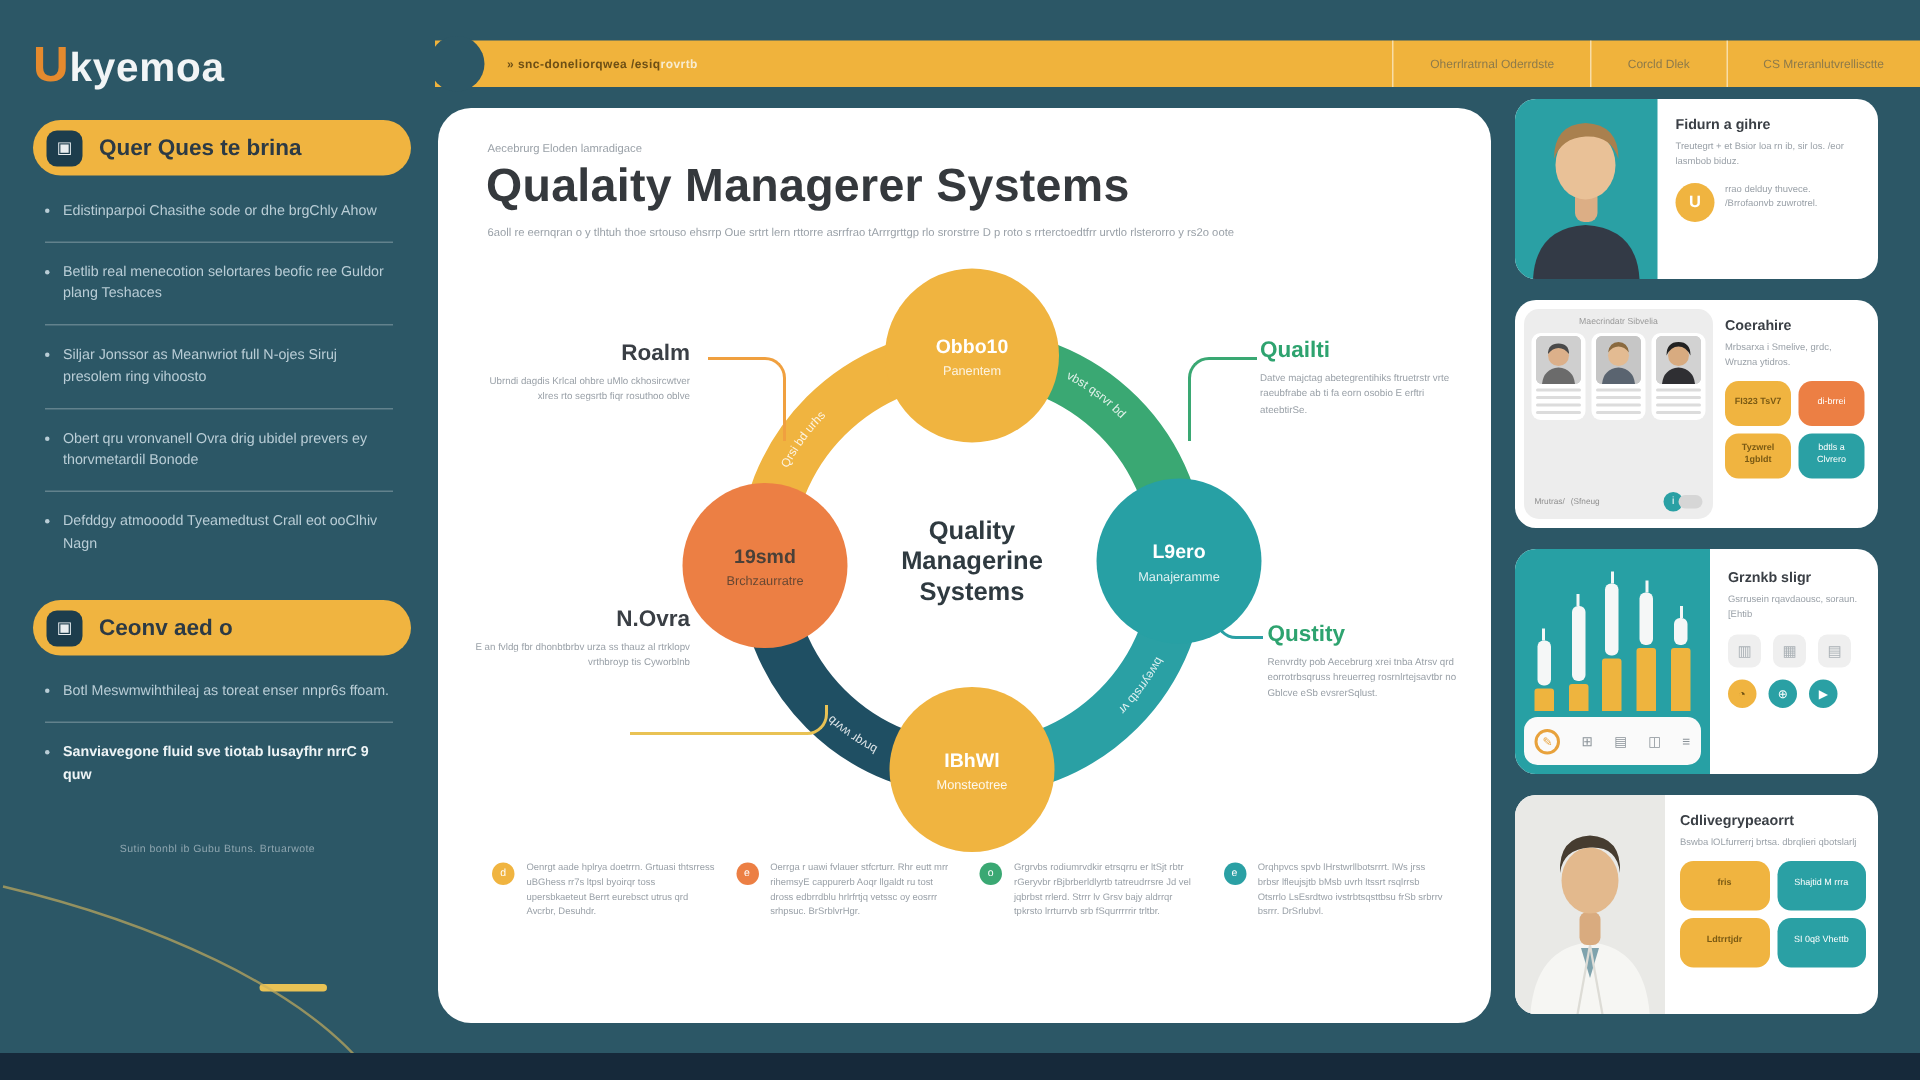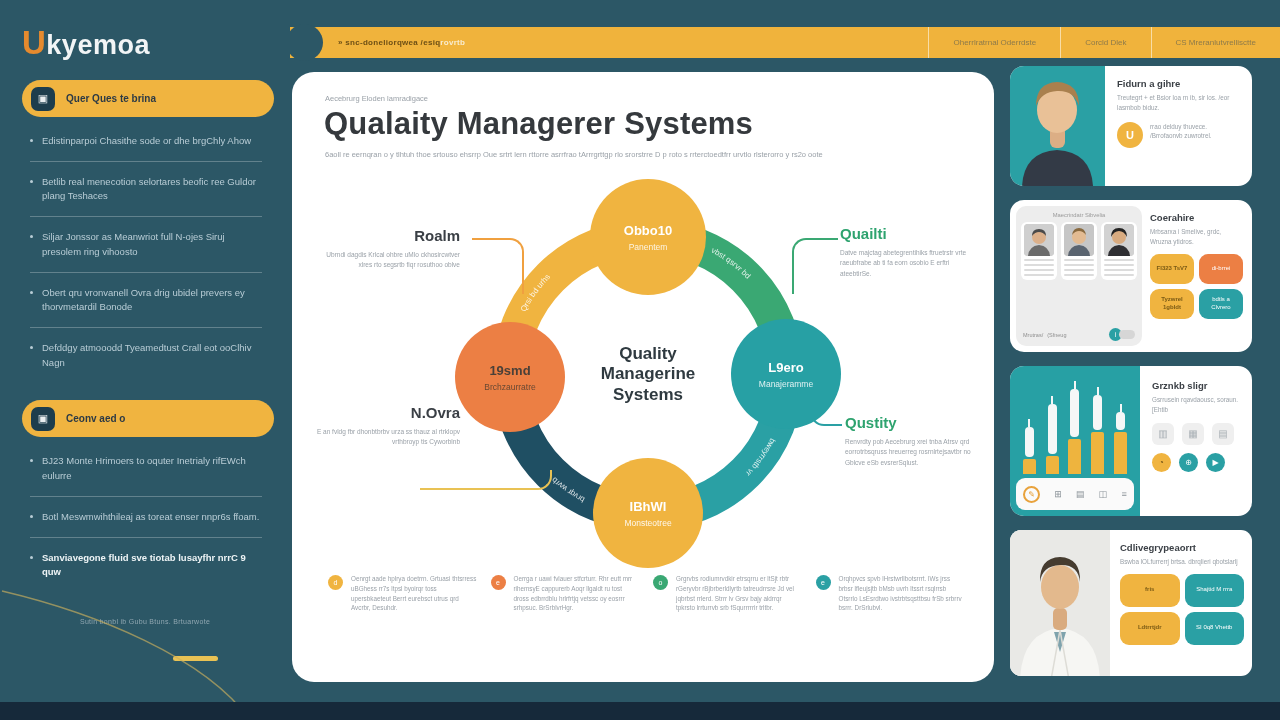--- a/index.html
+++ b/index.html
@@ -4,21 +4,21 @@
 <style>
   * { margin:0; padding:0; box-sizing:border-box; font-family:"Liberation Sans", sans-serif; }
   html,body { width:1280px; height:720px; overflow:hidden; background:#2c5766; position:relative; }
 
   
   .sidebar { position:absolute; left:0; top:0; width:290px; height:720px; background:#2c5766; z-index:3; }
   .logo { margin:24px 0 0 22px; font-size:27px; font-weight:bold; color:#f2f5f6; letter-spacing:.5px; }
   .logo .u { color:#e58a2e; font-size:33px; font-weight:bold; }
   .side-pill { margin:18px 16px 0 22px; background:#f0b440; border-radius:21px; height:37px; display:flex; align-items:center; padding:0 9px; gap:11px; cursor:pointer; }
   .side-pill .p-icon { width:24px; height:24px; background:#1d3d4d; border-radius:7px; color:#e9eef1; display:flex; align-items:center; justify-content:center; font-size:11px; flex:none; }
-  .side-pill .p-label { color:#2c3a45; font-size:10px; font-weight:bold; }
+  .side-pill .p-label { color:#2c3a45; font-size:15px; font-weight:bold; }
   .side-list { margin:4px 28px 0 30px; }
   .side-item { padding:13px 0 12px 0; border-bottom:1px solid rgba(255,255,255,.26); color:#b9cdd6; font-size:9.5px; line-height:1.55; display:flex; gap:9px; cursor:pointer; }
   .side-item:last-child { border-bottom:none; }
   .side-item .dot { width:3px; height:3px; border-radius:50%; background:#b9cdd6; margin-top:5px; flex:none; }
   .side-item.strong { color:#eef4f6; font-weight:bold; }
   .side-foot { margin-top:26px; text-align:center; color:#8fa6b0; font-size:7px; letter-spacing:.3px; }
   .side-dash { position:absolute; left:173px; top:656px; width:45px; height:5px; border-radius:3px; background:#e9c254; }
   .side-curve { position:absolute; left:0; bottom:0; pointer-events:none; }
 
   
@@ -111,21 +111,21 @@
   .bar { width:13px; background:#eeb43e; border-radius:2px 2px 0 0; }
   .icon-strip { position:absolute; left:6px; right:6px; bottom:6px; height:32px; background:#fafafa; border-radius:9px; display:flex; align-items:center; justify-content:space-around; font-size:9px; color:#8b9399; }
   .icon-strip .hl { width:17px; height:17px; border:2px solid #e8a23c; border-radius:50%; color:#e8a23c; display:flex; align-items:center; justify-content:center; font-size:8px; }
   .card3 .content { padding:14px 10px 0 12px; }
   .icon-row { display:flex; gap:8px; margin-top:8px; }
   .sq-icon { width:22px; height:22px; border-radius:6px; background:#efefef; color:#a9b0b5; font-size:10px; display:flex; align-items:center; justify-content:center; }
   .cr-icon { width:19px; height:19px; border-radius:50%; font-size:8px; display:flex; align-items:center; justify-content:center; color:#fff; }
   .cr-yellow { background:#f0b440; color:#6b4e12; }
   .cr-teal { background:#2aa0a4; }
 
-  .card4 { height:146px;border-radius:11px; }
+  .card4 { height:146px; }
   .card4 .photo { width:100px; background:#e9e9e6; flex:none; }
   .card4 .content { padding:12px 8px 0 10px; flex:1; }
   .card4 .pill-btn { min-height:33px; }
 
   .footerbar { position:absolute; left:0; right:0; bottom:0; height:18px; background:#16293a; z-index:4; }
 </style>
 </head>
 <body>
 
 <aside class="sidebar">
@@ -158,24 +158,20 @@
         <span>Defddgy atmooodd Tyeamedtust Crall eot ooClhiv Nagn</span>
       </div>
   </div>
 
   <div class="side-pill">
     <span class="p-icon">▣</span>
     <span class="p-label">Ceonv aed o</span>
   </div>
 
   <div class="side-list">
-    <div class="side-item">
-        <span class="dot"></span>
-        <span>BJ23 Monte Hrimoers to oquter Inetrialy rifEWch eulurre</span>
-      </div>
     <div class="side-item">
         <span class="dot"></span>
         <span>Botl Meswmwihthileaj as toreat enser nnpr6s ffoam.</span>
       </div>
     <div class="side-item strong">
         <span class="dot"></span>
         <span>Sanviavegone fluid sve tiotab lusayfhr nrrC 9 quw</span>
       </div>
   </div>
 

